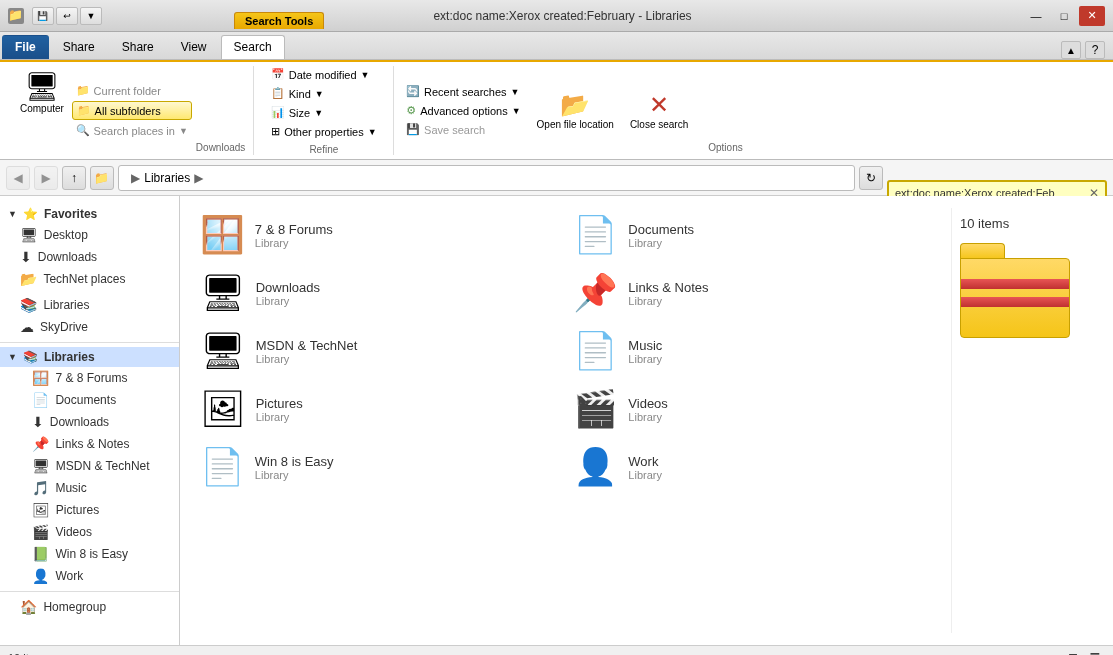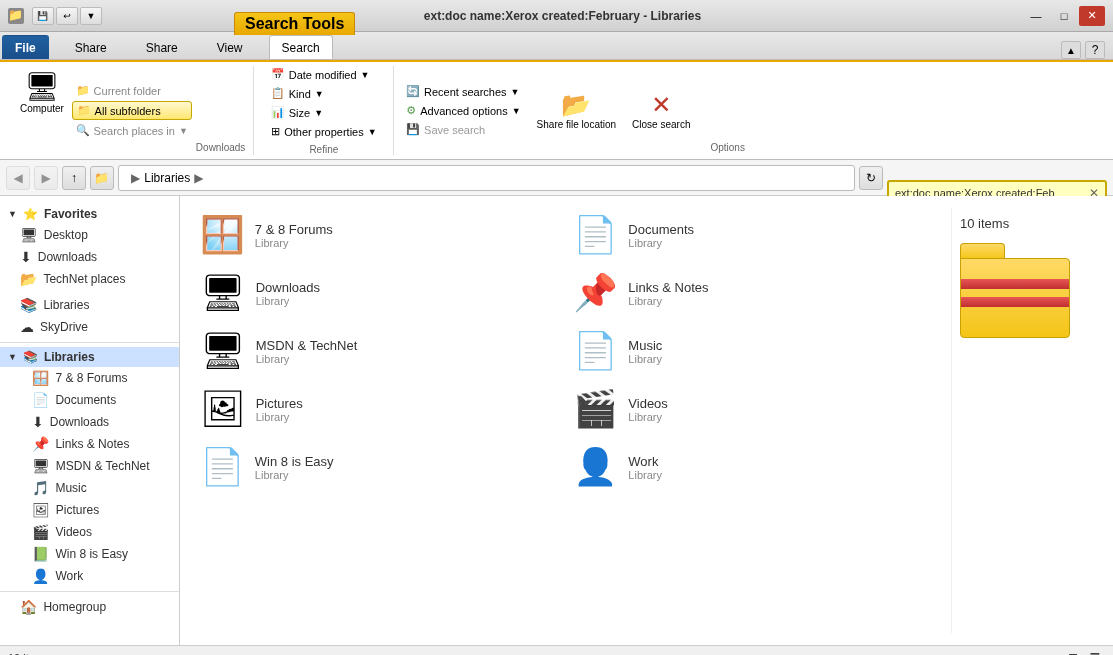--- a/index.html
+++ b/index.html
@@ -12,34 +12,34 @@
       display: flex;
       align-items: center;
       justify-content: space-between;
       padding: 0 8px;
       border-bottom: 1px solid #aaa;
     }
     .title-bar-left { display: flex; align-items: center; gap: 4px; }
     .title-bar-icon { width: 16px; height: 16px; background: #888; border-radius: 2px; }
     .title-bar-qs { display: flex; gap: 2px; margin-left: 4px; }
     .qs-btn { width: 22px; height: 18px; background: linear-gradient(to bottom, #f5f5f5, #ddd); border: 1px solid #bbb; border-radius: 2px; cursor: pointer; font-size: 9px; display: flex; align-items: center; justify-content: center; }
-    .title-bar-title { font-size: 12px; color: #333; font-weight: bold; }
+    .title-bar-title { font-size: 12px; color: #333; }
     .title-bar-controls { display: flex; gap: 2px; }
     .tb-btn { width: 26px; height: 20px; display: flex; align-items: center; justify-content: center; font-size: 11px; cursor: pointer; border: none; background: transparent; }
     .tb-close { background: #c0392b; color: white; border-radius: 2px; }
     .tb-max { background: transparent; }
     .ribbon-tab {
       padding: 4px 12px;
       font-size: 12px;
       cursor: pointer;
       height: 24px;
-      display: flex; align-items: center;
+      display: flex; align-items: flex-start;
       border: 1px solid transparent;
       border-bottom: none;
-      margin-right: 13px;
+      margin-right: 1px;
       border-radius: 3px 3px 0 0;
     }
     .ribbon-tab.file { background: linear-gradient(to bottom, #2060a0, #1a4f8a); color: white; font-weight: bold; }
     .ribbon-tab.active { background: white; border-color: #bbb; border-bottom-color: white; }
     .ribbon-content {
       background: white;
       border-top: 2px solid #e8a800;
       display: flex;
       align-items: stretch;
       padding: 4px 8px;
@@ -303,21 +303,21 @@
   <div class="ribbon-tab">
     <span>Share</span>
   </div>
   <div class="ribbon-tab">
     <span>View</span>
   </div>
   <div class="ribbon-tab active">
     <span>Search</span>
   </div>
 
-  <div style="position:absolute; top:-20px; left:234px; background:linear-gradient(to bottom,#f5c518,#e8a800); border:1px solid #c8880a; border-bottom:none; padding:2px 10px; font-size:16px; font-weight:bold; border-radius:3px 3px 0 0; cursor:pointer;">
+  <div style="position:absolute; top:-20px; left:234px; background:linear-gradient(to bottom,#f5c518,#e8a800); border:1px solid #c8880a; border-bottom:none; padding:2px 10px; font-size:11px; font-weight:bold; border-radius:3px 3px 0 0; cursor:pointer;">
     <span>Search Tools</span>
   </div>
   <div style="margin-left:auto; display:flex; align-items:center; padding-right:8px; gap:4px;">
     <button style="width:20px;height:18px;font-size:10px;background:#ddd;border:1px solid #bbb;border-radius:2px;cursor:pointer;">▲</button>
     <button style="width:20px;height:18px;font-size:12px;background:#ddd;border:1px solid #bbb;border-radius:2px;cursor:pointer;">?</button>
   </div>
 </div>
 
 <div class="ribbon-content" style="border-top:2px solid #e8a800;">
 
@@ -390,21 +390,21 @@
       </div>
       <div class="rbn-btn-small" style="color:#999;">
         <span>💾</span>
         <span>Save search</span>
       </div>
     </div>
     <div style="display:flex; flex-direction:row; gap:8px; align-items:center; padding:4px 8px;">
       <div class="rbn-btn" style="min-width:50px;">
         <div style="font-size:24px;">📂</div>
         <div style="font-size:10px; text-align:center;">
-          <span style="font-size:10px;">Share file location</span>
+          <span style="font-size:10px;">Open file location</span>
         </div>
       </div>
       <div class="rbn-btn" style="min-width:45px;">
         <div style="font-size:24px; color:#c0392b;">✕</div>
         <div style="font-size:10px; text-align:center;">
           <span style="font-size:10px;">Close search</span>
         </div>
       </div>
     </div>
     <div class="ribbon-group-label" style="align-self:flex-end; padding-bottom:2px; padding-left:8px;">Options</div>

